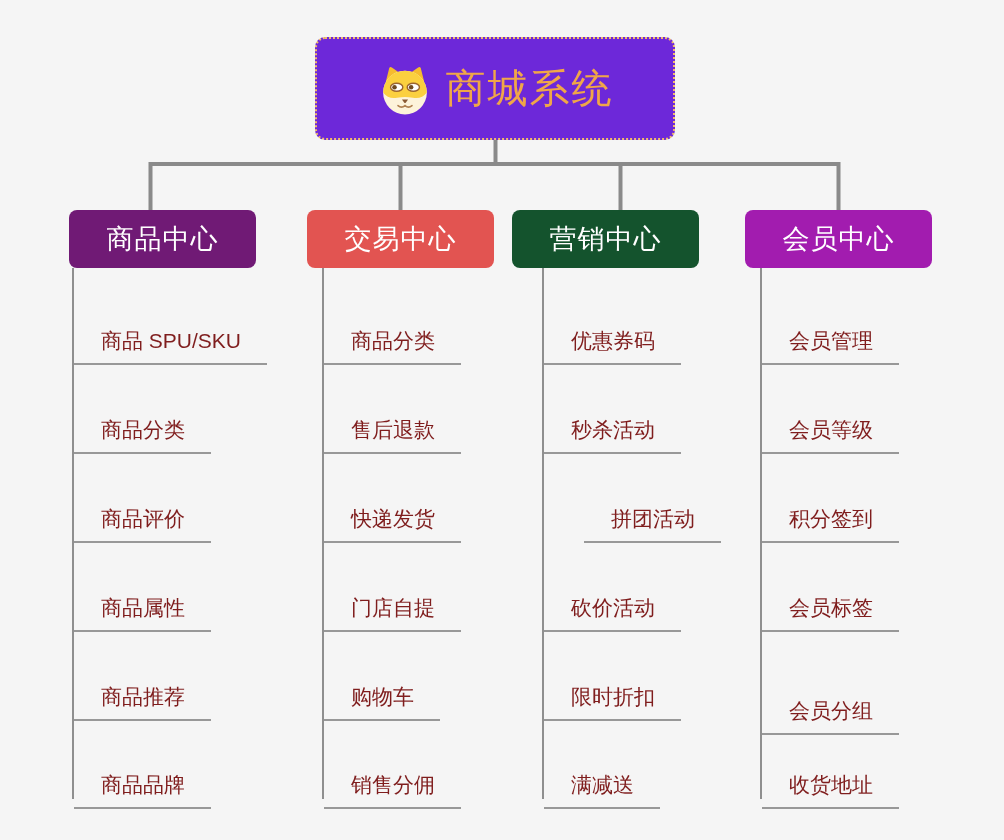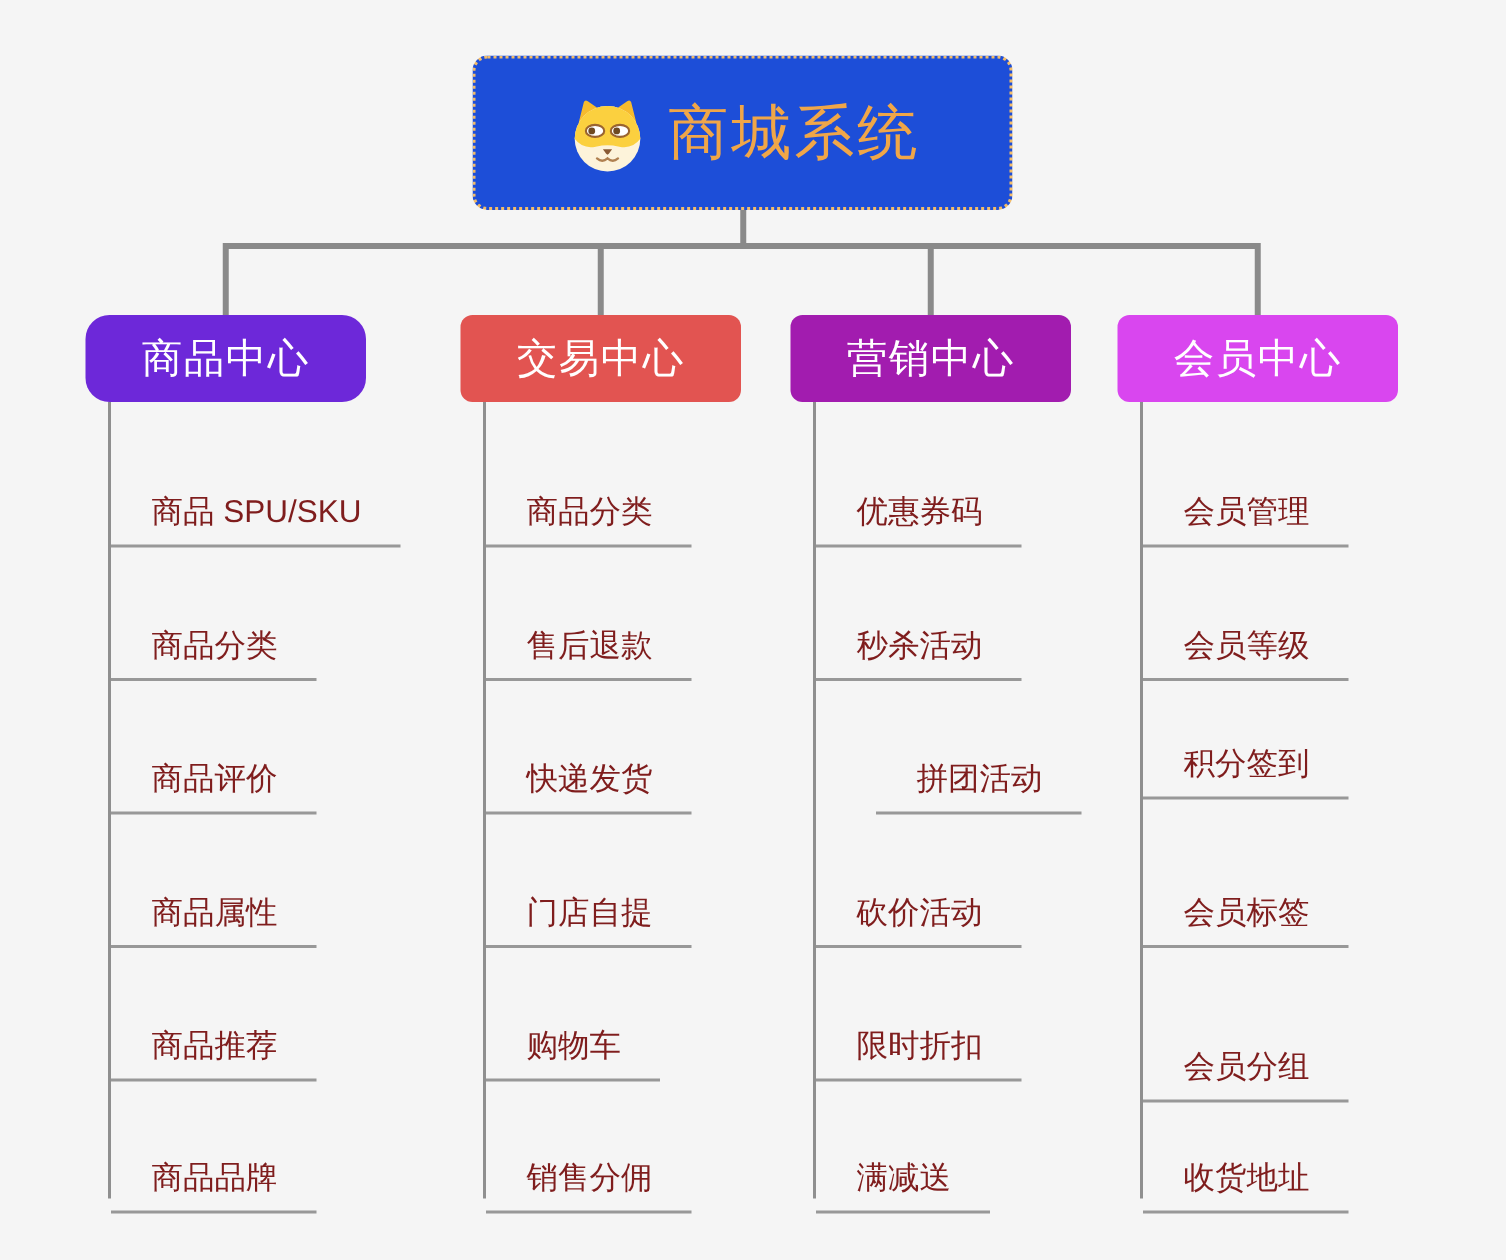--- a/index.html
+++ b/index.html
@@ -15,21 +15,21 @@
     overflow: hidden;
   }
   .connectors {
     position: absolute;
     left: 0; top: 0;
   }
   .root-node {
     position: absolute;
     left: 315px; top: 37px;
     width: 360px; height: 103px;
-    background: #1d4ed8;
+    background: #6d28d9;
     border: 2px dotted #f2bc68;
     border-radius: 10px;
     box-sizing: border-box;
     display: flex;
     align-items: center;
     justify-content: center;
     gap: 13px;
   }
   .root-title {
     font-size: 40px;
@@ -98,50 +98,50 @@
       <ellipse cx="41.5" cy="30" rx="7" ry="4.6" fill="#ffffff" stroke="#9a6430" stroke-width="1.6"></ellipse>
       <circle cx="20" cy="30" r="2.6" fill="#6f4a22"></circle>
       <circle cx="39" cy="30" r="2.6" fill="#6f4a22"></circle>
       <path d="M28.5,44 h7 l-2.5,3.5 q-1,1.2 -2,0 Z" fill="#8a5a33"></path>
       <path d="M24,51 q4,3.5 8,0 q4,3.5 8,0" fill="none" stroke="#b08050" stroke-width="1.8" stroke-linecap="round"></path>
     </svg>
     <span class="root-title">商城系统</span>
   </div>
 
   <div id="branches">
-      <div class="branch-head" style="left: 57px; background: #6d28d9; border-radius: 16px;">商品中心</div>
+      <div class="branch-head" style="left: 69px; background: #701a75;">商品中心</div>
       <div class="branch-column" style="left: 72px;">
         <div class="branch-item" style="top: 39px;">商品 SPU/SKU</div>
         <div class="branch-item" style="top: 128px;">商品分类</div>
         <div class="branch-item" style="top: 217px;">商品评价</div>
         <div class="branch-item" style="top: 306px;">商品属性</div>
         <div class="branch-item" style="top: 395px;">商品推荐</div>
         <div class="branch-item" style="top: 483px;">商品品牌</div>
       </div>
       <div class="branch-head" style="left: 307px; background: rgb(226, 84, 81);">交易中心</div>
       <div class="branch-column" style="left: 322px;">
         <div class="branch-item" style="top: 39px;">商品分类</div>
         <div class="branch-item" style="top: 128px;">售后退款</div>
         <div class="branch-item" style="top: 217px;">快递发货</div>
         <div class="branch-item" style="top: 306px;">门店自提</div>
         <div class="branch-item" style="top: 395px;">购物车</div>
         <div class="branch-item" style="top: 483px;">销售分佣</div>
       </div>
-      <div class="branch-head" style="left: 527px; background: #a21caf; text-align: right;">营销中心</div>
+      <div class="branch-head" style="left: 512px; background: #14532d; text-align: right;">营销中心</div>
       <div class="branch-column" style="left: 542px;">
         <div class="branch-item" style="top: 39px;">优惠券码</div>
         <div class="branch-item" style="top: 128px;">秒杀活动</div>
         <div class="branch-item" style="top: 217px; margin-left: 40px;">拼团活动</div>
         <div class="branch-item" style="top: 306px; text-align: center;">砍价活动</div>
         <div class="branch-item" style="top: 395px;">限时折扣</div>
         <div class="branch-item" style="top: 483px;">满减送</div>
       </div>
-      <div class="branch-head" style="left: 745px; background: #d946ef;">会员中心</div>
+      <div class="branch-head" style="left: 745px; background: #a21caf;">会员中心</div>
       <div class="branch-column" style="left: 760px;">
         <div class="branch-item" style="top: 39px;">会员管理</div>
         <div class="branch-item" style="top: 128px;">会员等级</div>
-        <div class="branch-item" style="top: 207px;">积分签到</div>
+        <div class="branch-item" style="top: 217px;">积分签到</div>
         <div class="branch-item" style="top: 306px;">会员标签</div>
         <div class="branch-item" style="top: 409px;">会员分组</div>
         <div class="branch-item" style="top: 483px;">收货地址</div>
       </div>
     </div>
 </div>
 
 </body></html>

